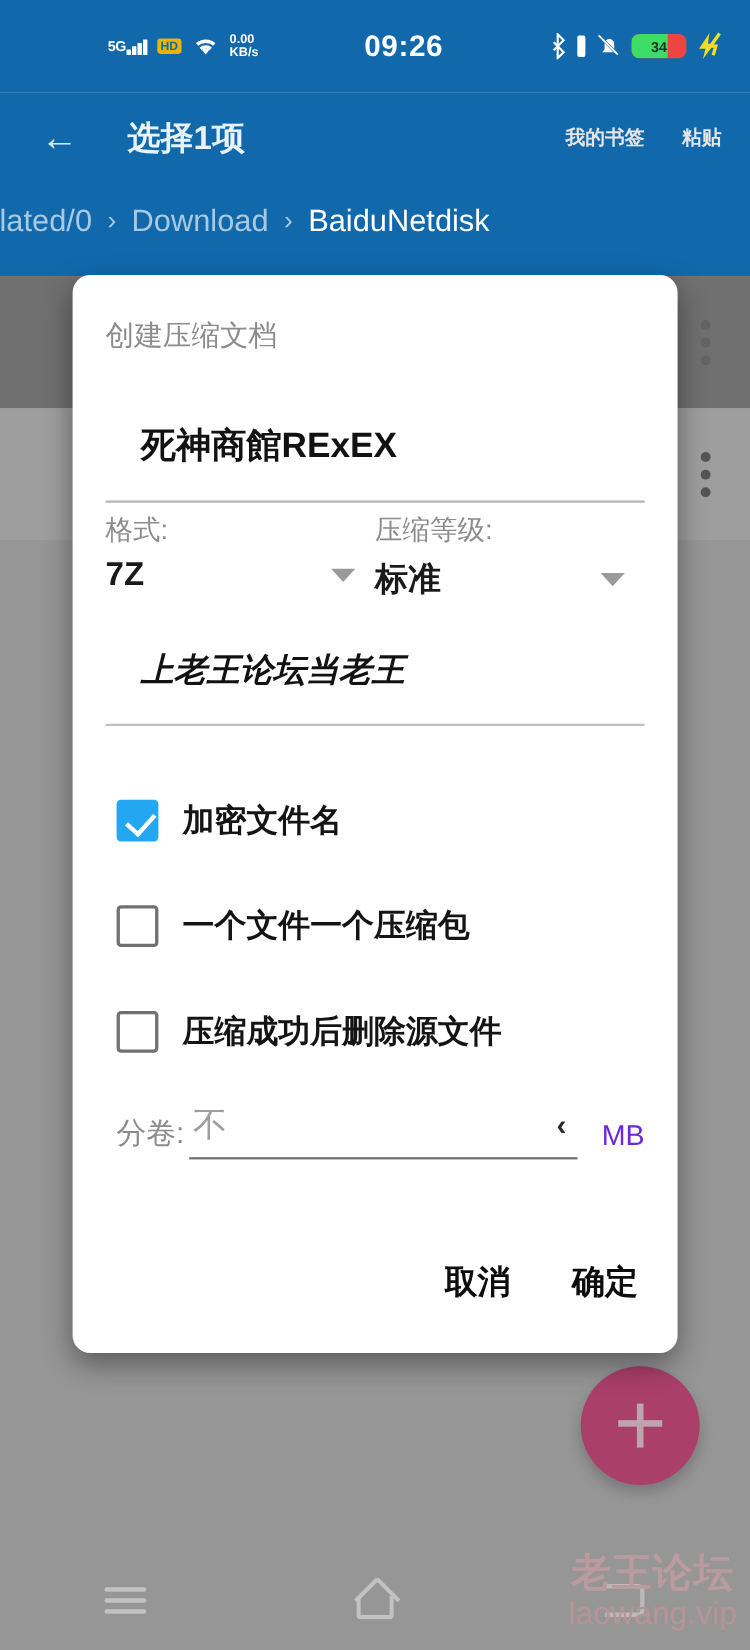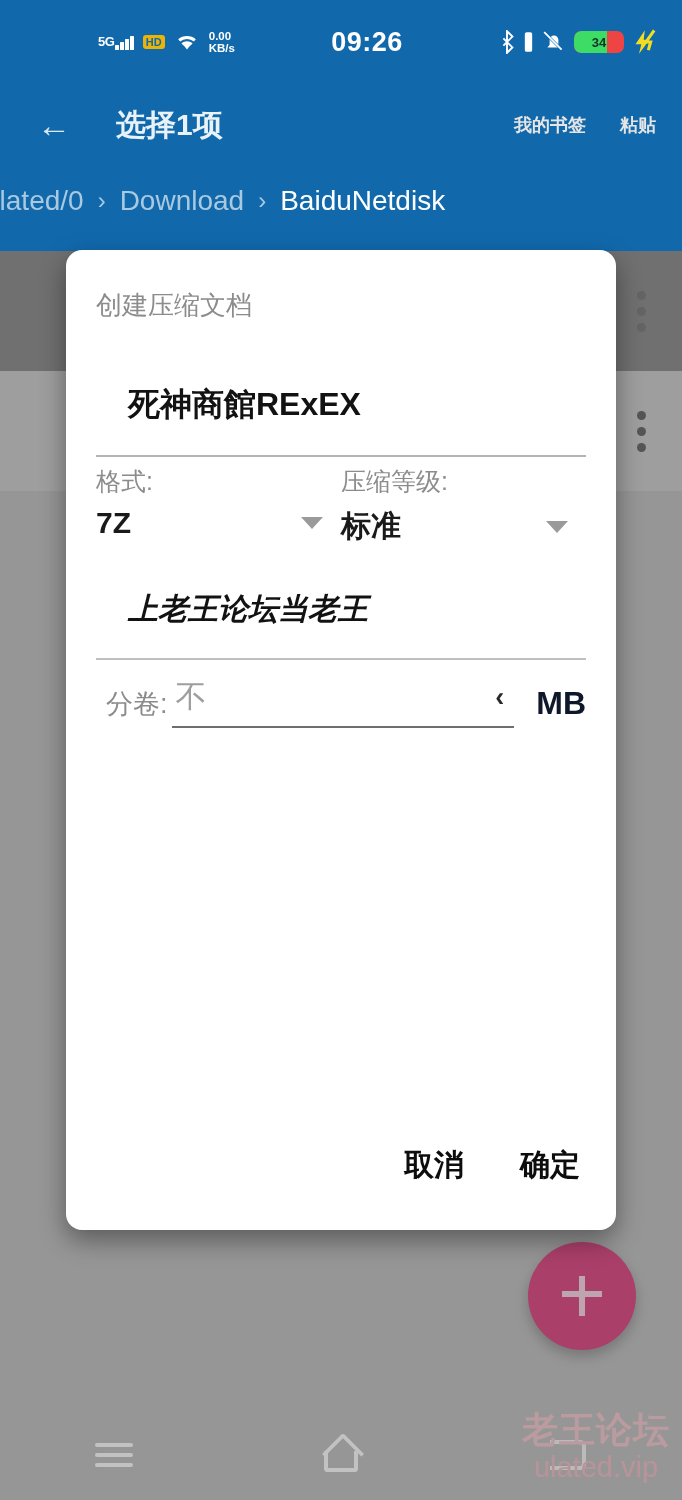--- a/index.html
+++ b/index.html
@@ -134,21 +134,21 @@
                   border:4px solid #fff; border-top:none; border-left:none;
                   transform:rotate(42deg); }
   .chk-label { font-size:29px; font-weight:bold; color:#141414; }
 
   .split-row { display:flex; align-items:flex-end; margin-top:16px; padding-left:10px; }
   .split-label { font-size:27px; color:#8c8c8c; padding-bottom:6px; }
   .split-input { flex:1; margin-left:4px; border-bottom:2px solid #6e6e6e;
                  display:flex; align-items:center; padding:0 10px 8px 4px; }
   .split-ph { font-size:31px; color:#9e9e9e; }
   .split-chevron { margin-left:auto; font-size:27px; color:#2a2a2a; font-weight:bold; }
-  .split-unit { font-size:32px; color:#0f172a; padding-bottom:6px; margin-left:22px;font-weight:bold; }
+  .split-unit { font-size:26px; color:#6d28d9; padding-bottom:6px; margin-left:22px; }
 
   .dlg-actions { margin-top:auto; display:flex; justify-content:flex-end;
                  align-items:center; gap:56px; padding:0 6px 44px 0; }
   .dlg-btn { font-size:30px; font-weight:bold; color:#0d0d0d; }
 </style>
 </head>
 <body>
 
 <div id="app">
 
@@ -256,21 +256,21 @@
     <div class="nav-btn">
       <span class="home-ico"></span>
     </div>
     <div class="nav-btn">
       <span class="back-sq"></span>
     </div>
   </div>
 
   <div class="watermark">
     <div class="wm-cn">老王论坛</div>
-    <div class="wm-en">ulated.vip</div>
+    <div class="wm-en">laowang.vip</div>
   </div>
 </div>
 
 <div class="scrim"></div>
 
 <div class="dialog">
 
   <div class="dlg-title">创建压缩文档</div>
 
   <div class="dlg-field-name">死神商館RExEX</div>
@@ -289,20 +289,34 @@
       <div class="sel-value-row">
         <span class="sel-value">标准</span>
         <span class="caret"></span>
       </div>
     </div>
   </div>
 
   <div class="pw-field">上老王论坛当老王</div>
   <div class="rule thin"></div>
 
+  <div class="checks">
+    <div class="chk-row">
+      <span class="chk on"></span>
+      <span class="chk-label">加密文件名</span>
+    </div>
+    <div class="chk-row">
+      <span class="chk"></span>
+      <span class="chk-label">一个文件一个压缩包</span>
+    </div>
+    <div class="chk-row">
+      <span class="chk"></span>
+      <span class="chk-label">压缩成功后删除源文件</span>
+    </div>
+  </div>
 
   <div class="split-row">
     <span class="split-label">分卷:</span>
     <span class="split-input">
       <span class="split-ph">不</span>
       <span class="split-chevron">‹</span>
     </span>
     <span class="split-unit">MB</span>
   </div>
 

